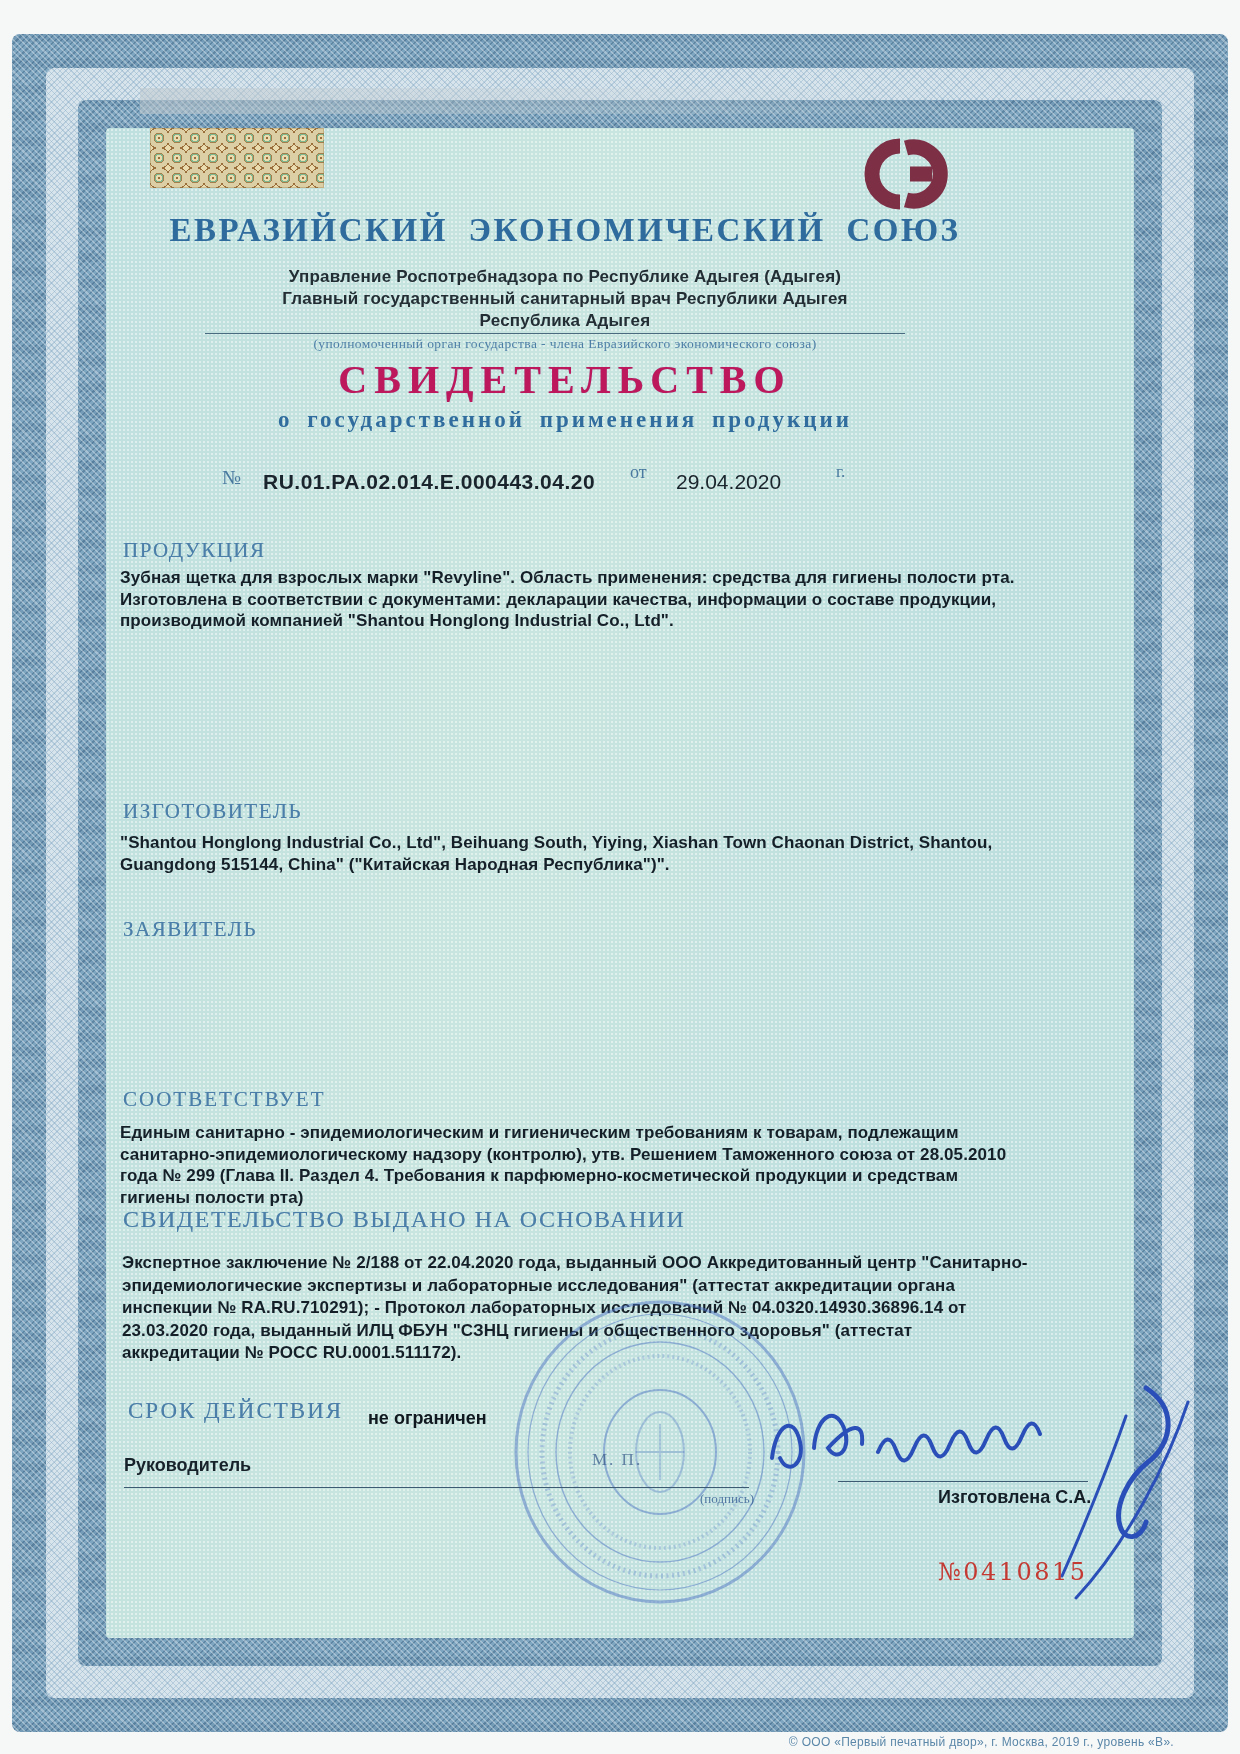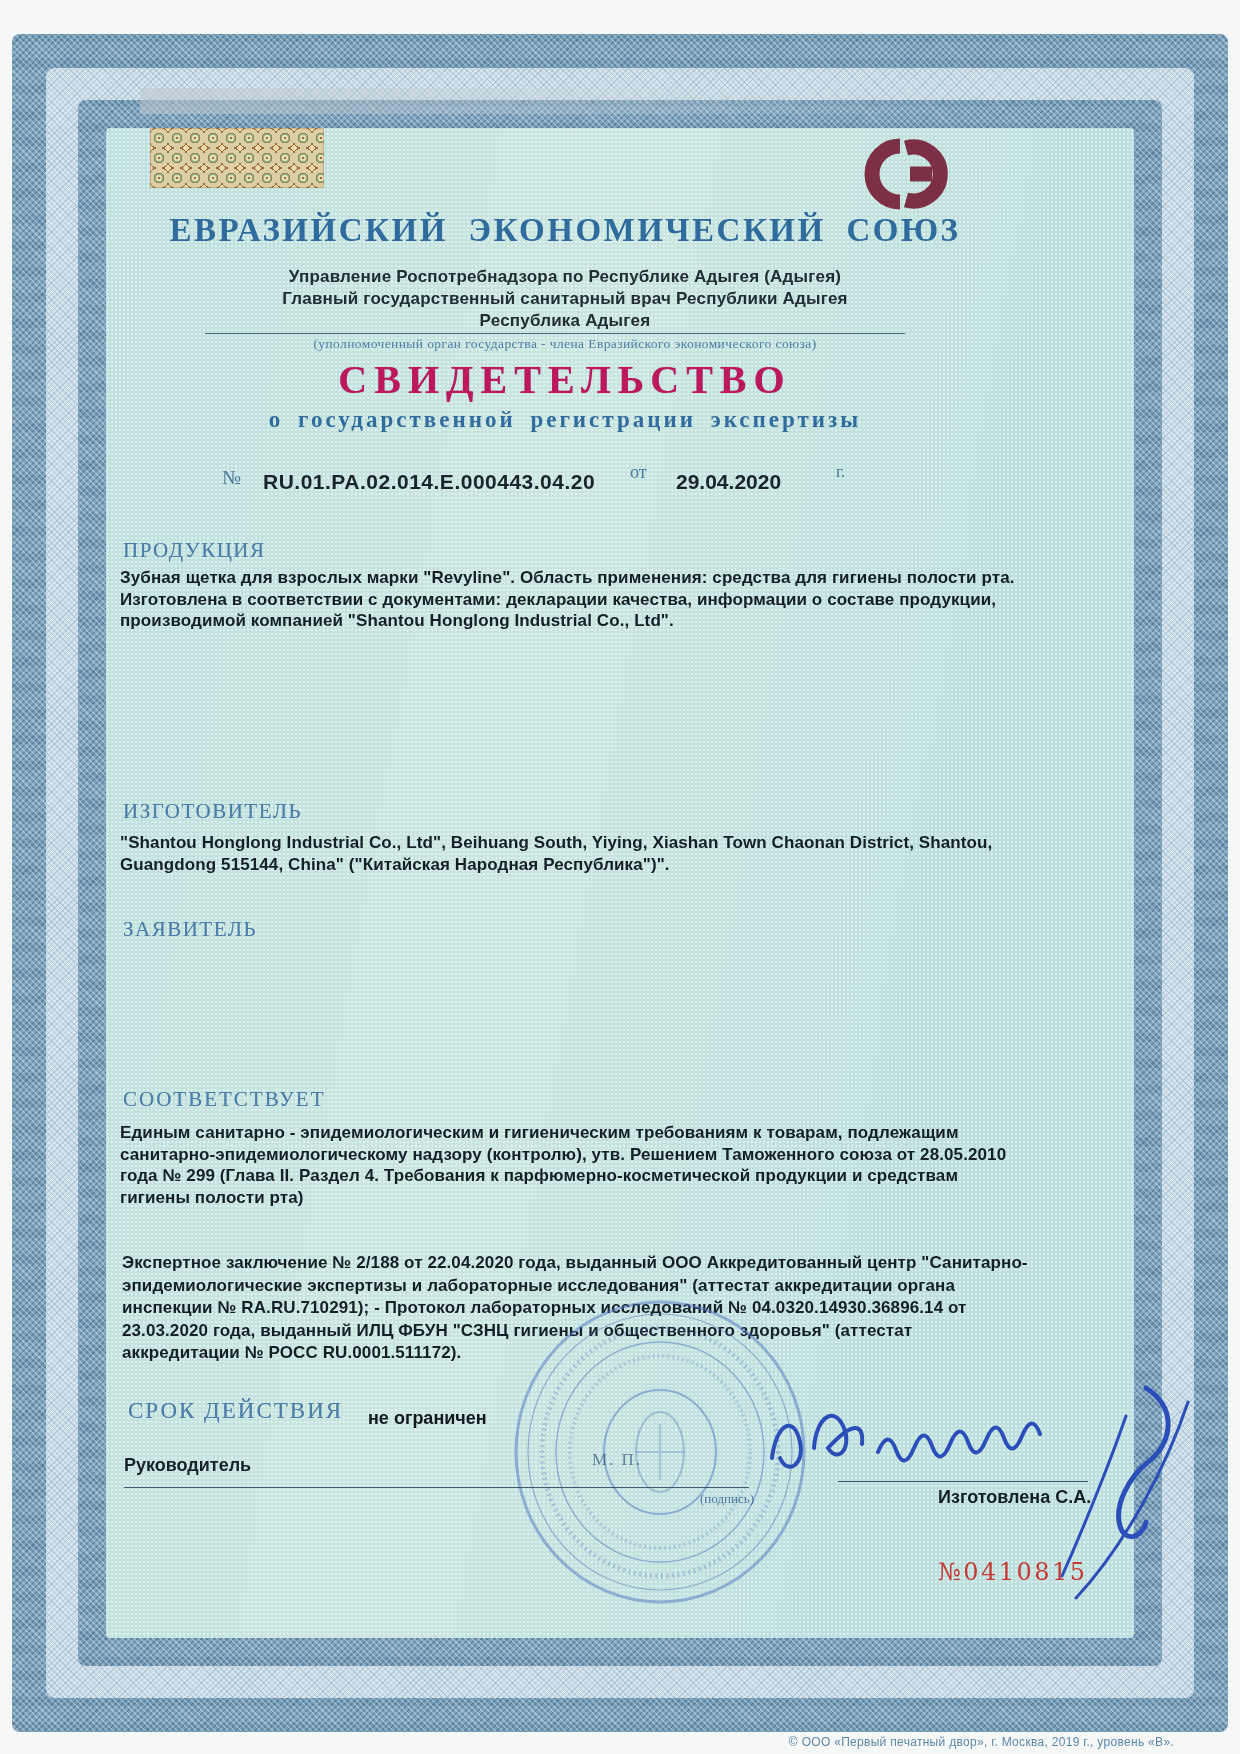--- a/index.html
+++ b/index.html
@@ -71,21 +71,21 @@
   }
   .doc-subtitle{
     position:absolute; left:0; top:407px; width:100%;
     font-family:"Liberation Serif", serif; font-weight:bold; font-size:23px;
     color:#306d9e; letter-spacing:3px; word-spacing:6px;
   }
   .num-row{position:absolute; left:0; top:462px; width:1240px; height:40px; font-size:20px;}
   .num-label{position:absolute; left:222px; top:4px; font-family:"Liberation Serif", serif; color:#49799f; font-size:20px;}
   .num-value{position:absolute; left:263px; top:8px; color:#1a242c; font-weight:600; font-size:21px; letter-spacing:.5px;}
   .date-label{position:absolute; left:630px; top:0px; font-family:"Liberation Serif", serif; color:#49799f; font-size:18px;}
-  .date-value{position:absolute; left:676px; top:8px; color:#1a242c; font-weight:700; font-size:21px;}
+  .date-value{position:absolute; left:676px; top:8px; color:#1a242c; font-weight:400; font-size:21px;}
   .year-label{position:absolute; left:836px; top:0px; font-family:"Liberation Serif", serif; color:#49799f; font-size:17px;}
 
   .sec-head{
     position:absolute; font-family:"Liberation Serif", serif; font-size:21px;
     color:#4b7ea8; letter-spacing:1.5px; text-shadow:0 0 .5px rgba(75,126,168,.5);
   }
   .body-text{
     position:absolute; font-size:17px; line-height:21.5px; color:#141f28; font-weight:600; letter-spacing:.1px;
   }
   .h-product{left:123px; top:538px;}
@@ -147,21 +147,21 @@
     </div>
 
     <div class="head-wrap">
       <div class="union-title">ЕВРАЗИЙСКИЙ ЭКОНОМИЧЕСКИЙ СОЮЗ</div>
       <div class="auth-line auth1">Управление Роспотребнадзора по Республике Адыгея (Адыгея)</div>
       <div class="auth-line auth2">Главный государственный санитарный врач Республики Адыгея</div>
       <div class="auth-line auth3">Республика Адыгея</div>
       <div class="auth-rule"></div>
       <div class="auth-caption">(уполномоченный орган государства - члена Евразийского экономического союза)</div>
       <div class="doc-title">СВИДЕТЕЛЬСТВО</div>
-      <div class="doc-subtitle">о государственной регистрации экспертизы</div>
+      <div class="doc-subtitle">о государственной применения продукции</div>
     </div>
 
     <div class="num-row">
       <span class="num-label">№</span>
       <span class="num-value">RU.01.PA.02.014.E.000443.04.20</span>
       <span class="date-label">от</span>
       <span class="date-value">29.04.2020</span>
       <span class="year-label">г.</span>
     </div>
 
@@ -169,20 +169,21 @@
     <div class="body-text t-product">Зубная щетка для взрослых марки "Revyline". Область применения: средства для гигиены полости рта. Изготовлена в соответствии с документами: декларации качества, информации о составе продукции, производимой компанией "Shantou Honglong Industrial Co., Ltd".</div>
 
     <div class="sec-head h-manu">ИЗГОТОВИТЕЛЬ</div>
     <div class="body-text t-manu">"Shantou Honglong Industrial Co., Ltd", Beihuang South, Yiying, Xiashan Town Chaonan District, Shantou, Guangdong 515144, China" ("Китайская Народная Республика")".</div>
 
     <div class="sec-head h-appl">ЗАЯВИТЕЛЬ</div>
 
     <div class="sec-head h-comp">СООТВЕТСТВУЕТ</div>
     <div class="body-text t-comp">Единым санитарно - эпидемиологическим и гигиеническим требованиям к товарам, подлежащим санитарно-эпидемиологическому надзору (контролю), утв. Решением Таможенного союза от 28.05.2010 года № 299 (Глава II. Раздел 4. Требования к парфюмерно-косметической продукции и средствам гигиены полости рта)</div>
 
+    <div class="sec-head h-basis">СВИДЕТЕЛЬСТВО ВЫДАНО НА ОСНОВАНИИ</div>
     <div class="body-text t-basis">Экспертное заключение № 2/188 от 22.04.2020 года, выданный ООО Аккредитованный центр "Санитарно-эпидемиологические экспертизы и лабораторные исследования" (аттестат аккредитации органа инспекции № RA.RU.710291); - Протокол лабораторных исследований № 04.0320.14930.36896.14 от 23.03.2020 года, выданный ИЛЦ ФБУН "СЗНЦ гигиены и общественного здоровья" (аттестат аккредитации № РОСС RU.0001.511172).</div>
 
     <div class="sec-head h-term">СРОК ДЕЙСТВИЯ</div>
     <div class="v-term">не ограничен</div>
 
     <svg class="stamp-svg" width="1240" height="1754">
       <g fill="none" stroke="rgba(77,116,194,0.5)">
         <ellipse cx="660" cy="1452" rx="144" ry="150" stroke-width="3"></ellipse>
         <ellipse cx="660" cy="1452" rx="132" ry="138" stroke-width="1.2"></ellipse>
         <ellipse cx="660" cy="1452" rx="104" ry="110" stroke-width="1.4"></ellipse>

